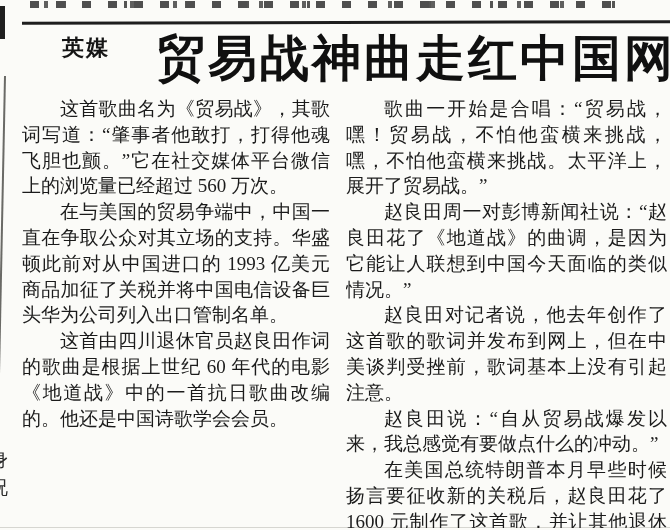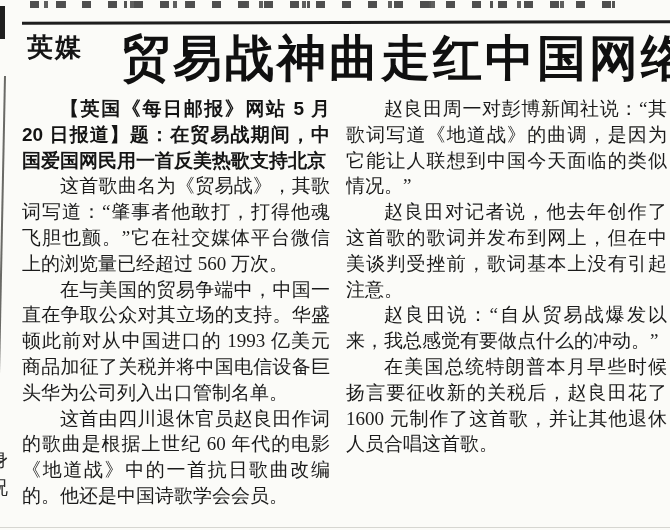--- a/index.html
+++ b/index.html
@@ -24,22 +24,22 @@
     position:absolute;left:4px;top:76px;width:2px;height:456px;background:#6a6a66;
     transform:rotate(1.15deg);transform-origin:top center;
   }
   
   .frag{position:absolute;left:0;width:10px;height:24px;overflow:hidden;font-size:19px;color:#2a2a2a;}
   .frag span{display:inline-block;margin-left:-11px;}
 
   .masthead{position:absolute;left:27px;top:29px;display:flex;align-items:flex-start;}
   .kicker{
     font-family:"Liberation Sans", sans-serif;font-weight:bold;
-    font-size:26px;line-height:31px;letter-spacing:2px;color:#151515;
-    width:86px;padding-top:3px;
+    font-size:22px;line-height:31px;letter-spacing:2px;color:#151515;
+    width:86px;padding-top:3px;margin-left:35px;
   }
   .headline{
     font-family:"Liberation Serif", serif;font-weight:900;
     font-size:49px;line-height:60px;letter-spacing:3px;color:#101010;
     white-space:nowrap;margin-left:8px;
   }
 
   .article-body{
     position:absolute;left:22px;top:96px;right:3px;bottom:2px;
     display:flex;gap:16px;
@@ -72,24 +72,24 @@
 
 <div class="masthead">
   <div class="kicker">
     <div>英媒</div>
   </div>
   <div class="headline">贸易战神曲走红中国网络</div>
 </div>
 
 <div class="article-body">
   <div class="col col-left" id="col-left">
-      <p class="para lede">【英国《每日邮报》网站 5 月 20 日报道】题：在贸易战期间，中国爱国网民用一首反美热歌支持北京</p>
       <p class="para">这首歌曲名为《贸易战》，其歌词写道：“肇事者他敢打，打得他魂飞胆也颤。”它在社交媒体平台微信上的浏览量已经超过 560 万次。</p>
       <p class="para">在与美国的贸易争端中，中国一直在争取公众对其立场的支持。华盛顿此前对从中国进口的 1993 亿美元商品加征了关税并将中国电信设备巨头华为公司列入出口管制名单。</p>
       <p class="para">这首由四川退休官员赵良田作词的歌曲是根据上世纪 60 年代的电影《地道战》中的一首抗日歌曲改编的。他还是中国诗歌学会会员。</p>
     </div>
   <div class="col col-right" id="col-right">
-      <p class="para">赵良田周一对彭博新闻社说：“其歌词写道《地道战》的曲调，是因为它能让人联想到中国今天面临的类似情况。”</p>
+      <p class="para">歌曲一开始是合唱：“贸易战，嘿！贸易战，不怕他蛮横来挑战，嘿，不怕他蛮横来挑战。太平洋上，展开了贸易战。”</p>
+      <p class="para">赵良田周一对彭博新闻社说：“赵良田花了《地道战》的曲调，是因为它能让人联想到中国今天面临的类似情况。”</p>
       <p class="para">赵良田对记者说，他去年创作了这首歌的歌词并发布到网上，但在中美谈判受挫前，歌词基本上没有引起注意。</p>
       <p class="para">赵良田说：“自从贸易战爆发以来，我总感觉有要做点什么的冲动。”</p>
       <p class="para">在美国总统特朗普本月早些时候扬言要征收新的关税后，赵良田花了 1600 元制作了这首歌，并让其他退休人员合唱这首歌。</p>
     </div>
 </div>
 
 </body></html>

